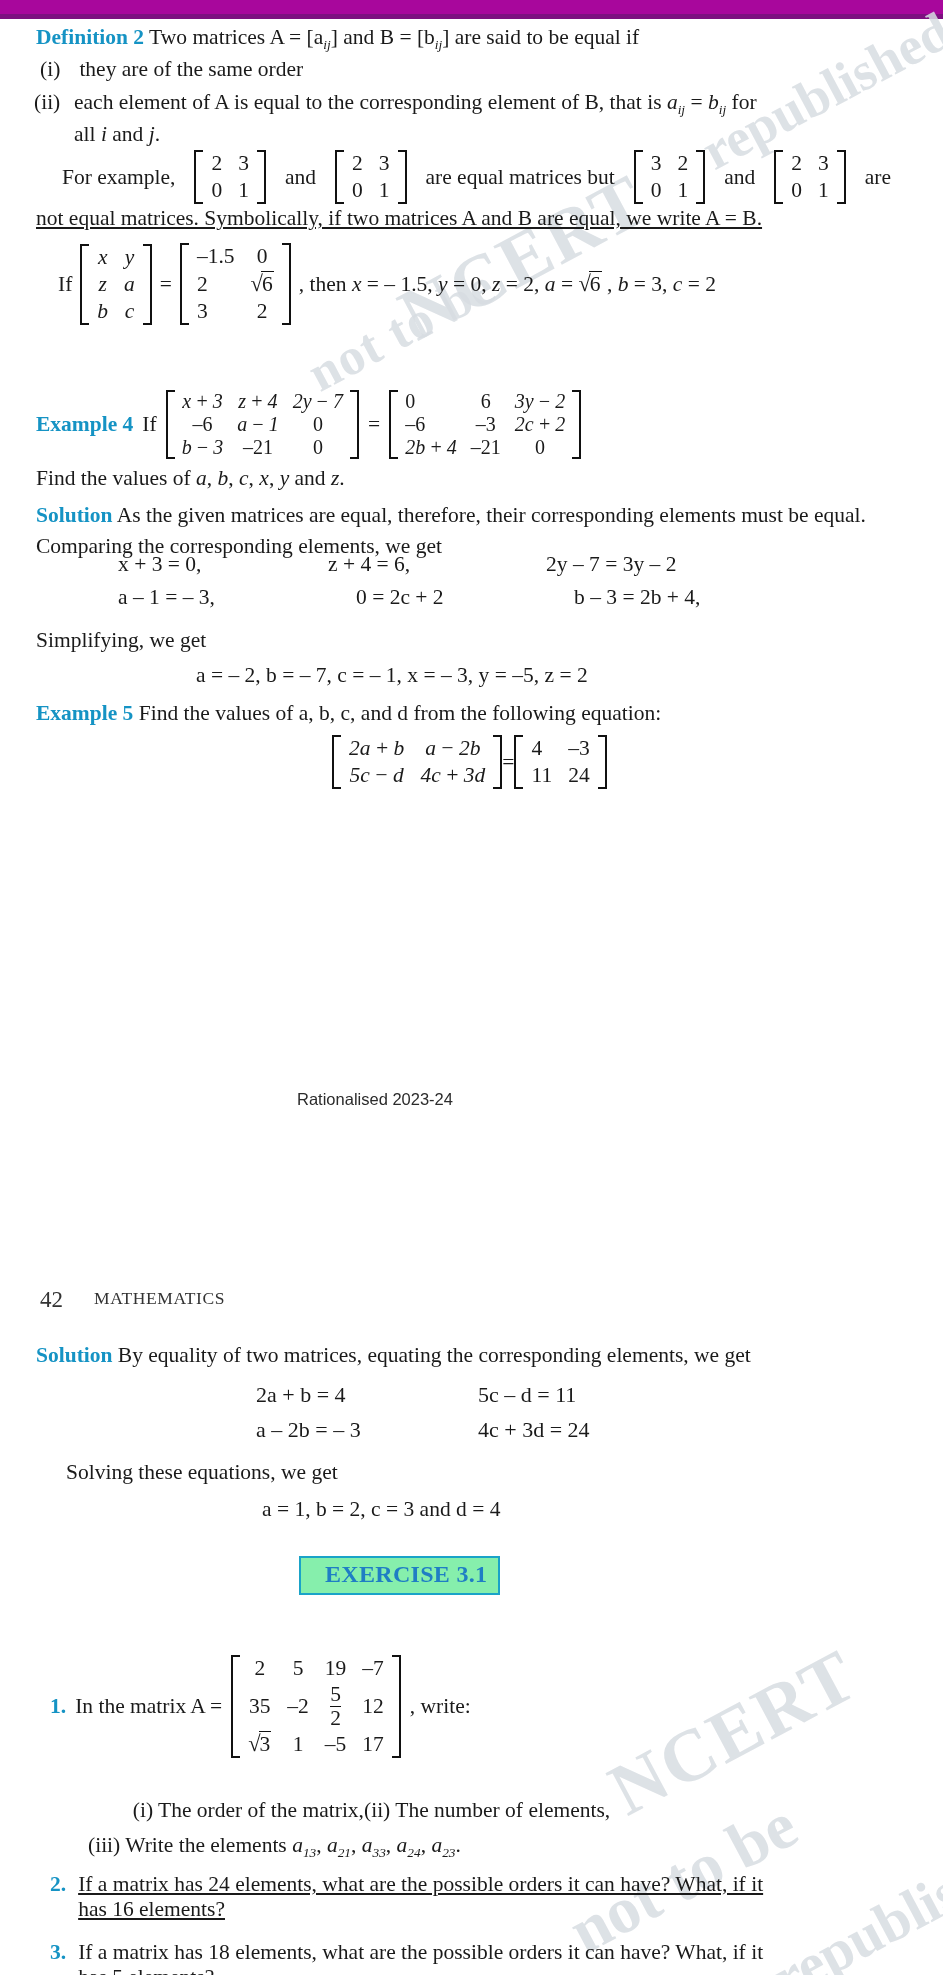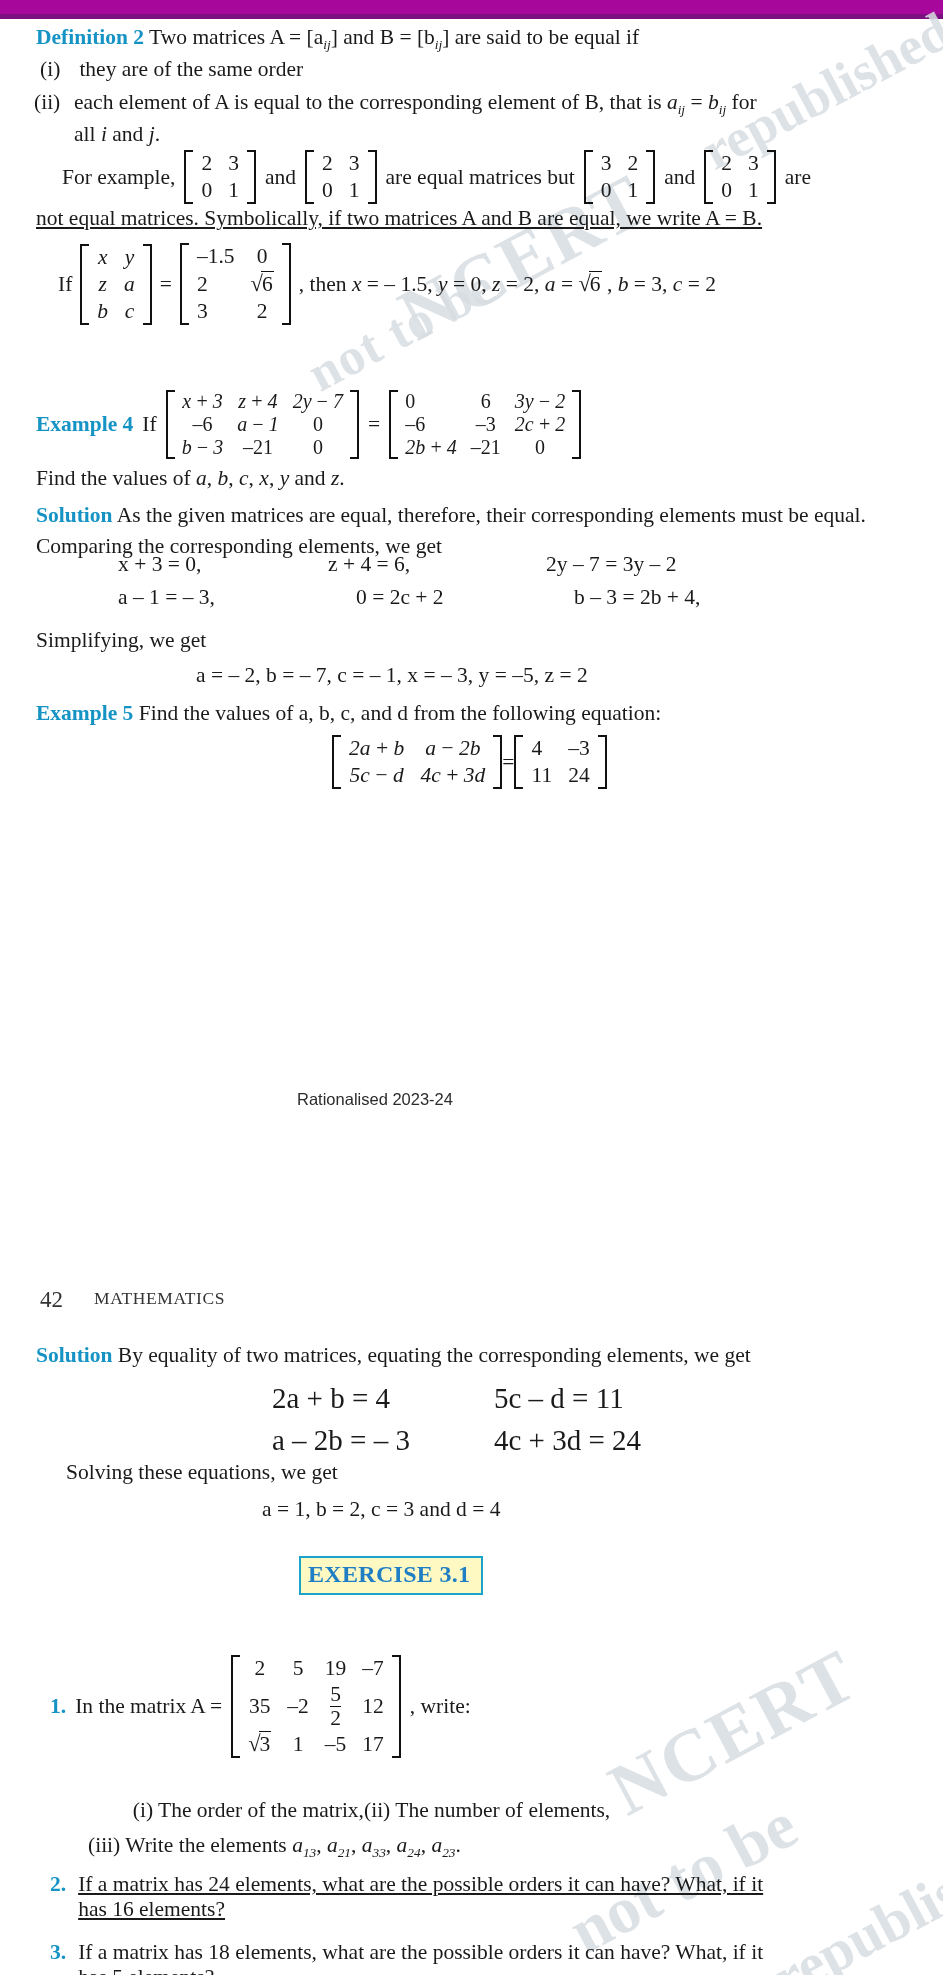--- a/index.html
+++ b/index.html
@@ -54,22 +54,22 @@
   .frac .n { display:block; line-height:1.05; }
   .frac .d { display:block; line-height:1.05; border-top:1.6px solid #111; }
 
   .sqrt { display:inline-block; white-space:nowrap; font-style:normal; }
   .sqrt .rad { font-size:1.05em; }
   .sqrt .bar { border-top:1.5px solid #111; padding:0 1px 0 1px; margin-left:-2px; }
 
   
   .exbox {
     position:absolute; left:299px; top:1556px;
-    border:2.5px solid #1aa3c8; background:#fef9c3;
-    padding:3px 11px 5px 7px;
+    border:2.5px solid #1aa3c8; background:#86efac;
+    padding:3px 11px 5px 24px;
     font-weight:bold; font-size:24px; color:#1f7ec4;
     letter-spacing:.3px;
     font-family:"Liberation Serif", serif;
   }
 
   
   .rat { position:absolute; left:0; top:1090px; width:750px; text-align:center;
          font-family:"Liberation Sans", sans-serif; font-size:16.5px; color:#2b2b2b; }
   .pgnum { position:absolute; left:40px; top:1287px; font-size:23px; color:#333; }
   .pghdr { position:absolute; left:94px; top:1288px; font-size:17.5px; letter-spacing:.6px; color:#333; }
@@ -103,21 +103,21 @@
       <span>they are of the same order</span>
     </div>
 
     <div class="blk" style="left:34px; top:87px; width:890px;">
       <span style="display:inline-block;width:40px;">(ii)</span><span>each element of A is equal to the corresponding element of B, that is </span><span class="mathvar">a</span><sub>ij</sub><span> = </span><span class="mathvar">b</span><sub>ij</sub><span> for</span>
     </div>
     <div class="blk" style="left:74px; top:119px;">
       <span>all </span><span class="it">i</span><span> and </span><span class="it">j</span><span>.</span>
     </div>
 
-    <div style="position:absolute; left:62px; top:150px; display:flex; align-items:center; gap:9px; font-size:21.5px;">
+    <div style="position:absolute; left:62px; top:150px; display:flex; align-items:center; gap:19px; font-size:21.5px;">
       <span>For example,</span>
       <span class="mx">
         <span class="lb"></span>
         <table>
             <tbody>
               <tr>
                 <td class="num">2</td>
                 <td class="num">3</td>
               </tr>
               <tr>
@@ -350,21 +350,21 @@
 
     <div class="rat">Rationalised 2023-24</div>
     <div class="pgnum">42</div>
     <div class="pghdr">MATHEMATICS</div>
 
     <div class="blk" style="left:36px; top:1340px; width:884px;">
       <span class="hd">Solution</span>
       <span>By equality of two matrices, equating the corresponding elements, we get</span>
     </div>
 
-    <div style="position:absolute; left:272px; top:1382px; width:620px; font-size:29px;">
+    <div style="position:absolute; left:256px; top:1382px; width:620px; font-size:22px;">
       <div style="display:flex;">
         <span style="width:222px;">2a + b = 4</span>
         <span>5c – d = 11</span>
       </div>
       <div style="display:flex; margin-top:9px;">
         <span style="width:222px;">a – 2b = – 3</span>
         <span>4c + 3d = 24</span>
       </div>
     </div>
 

